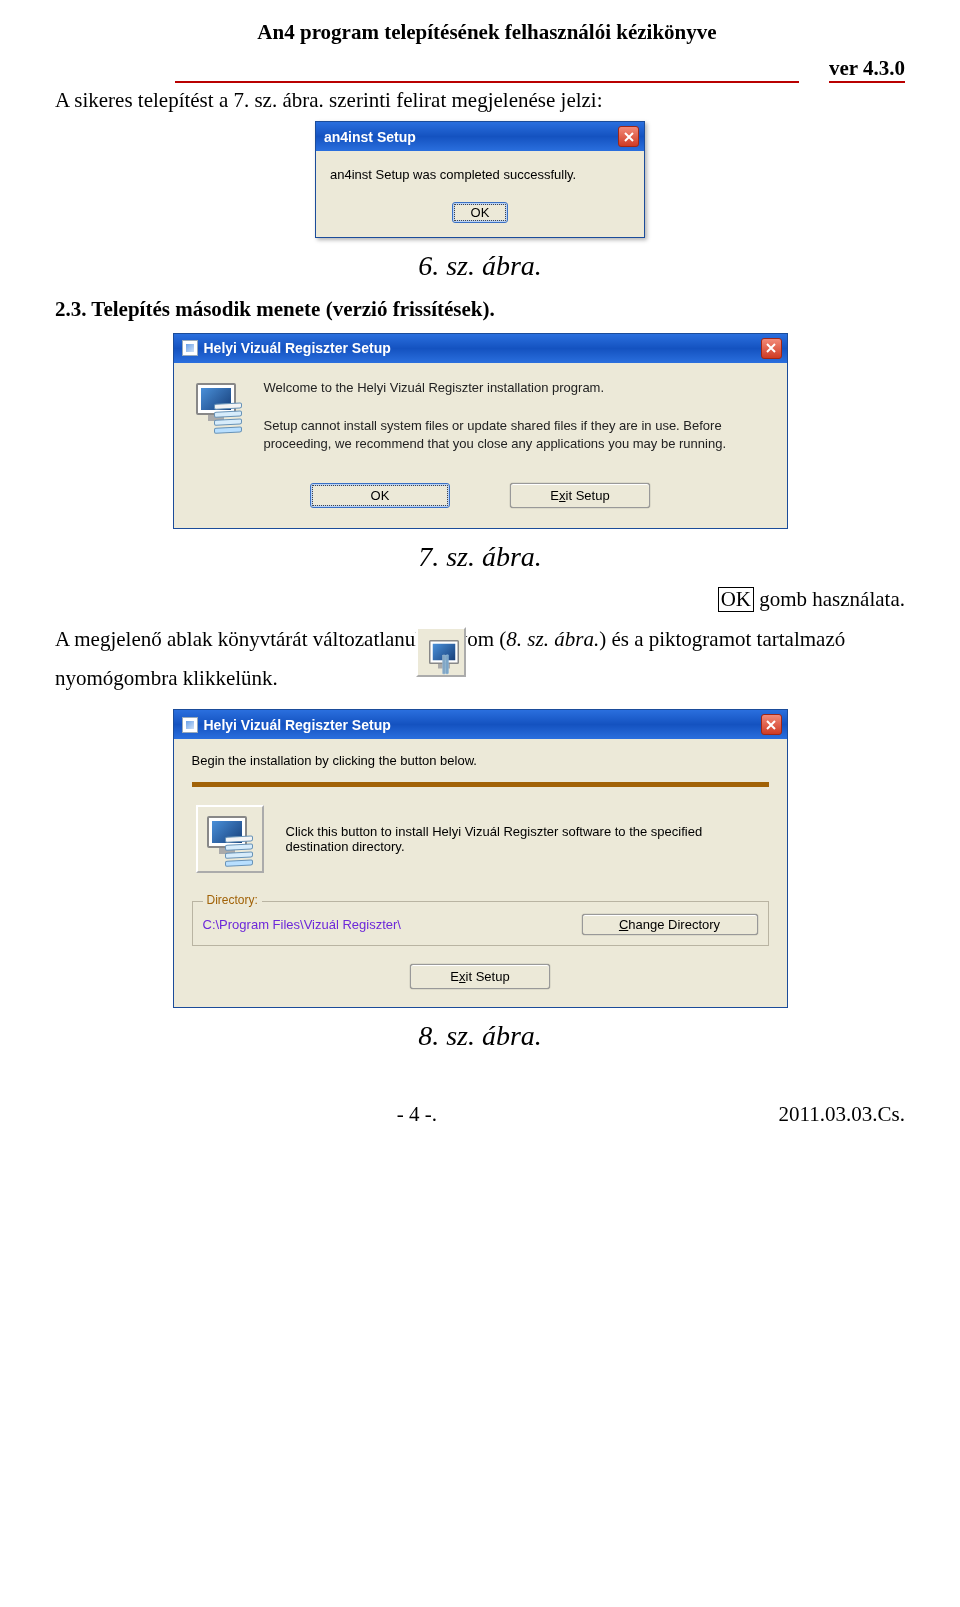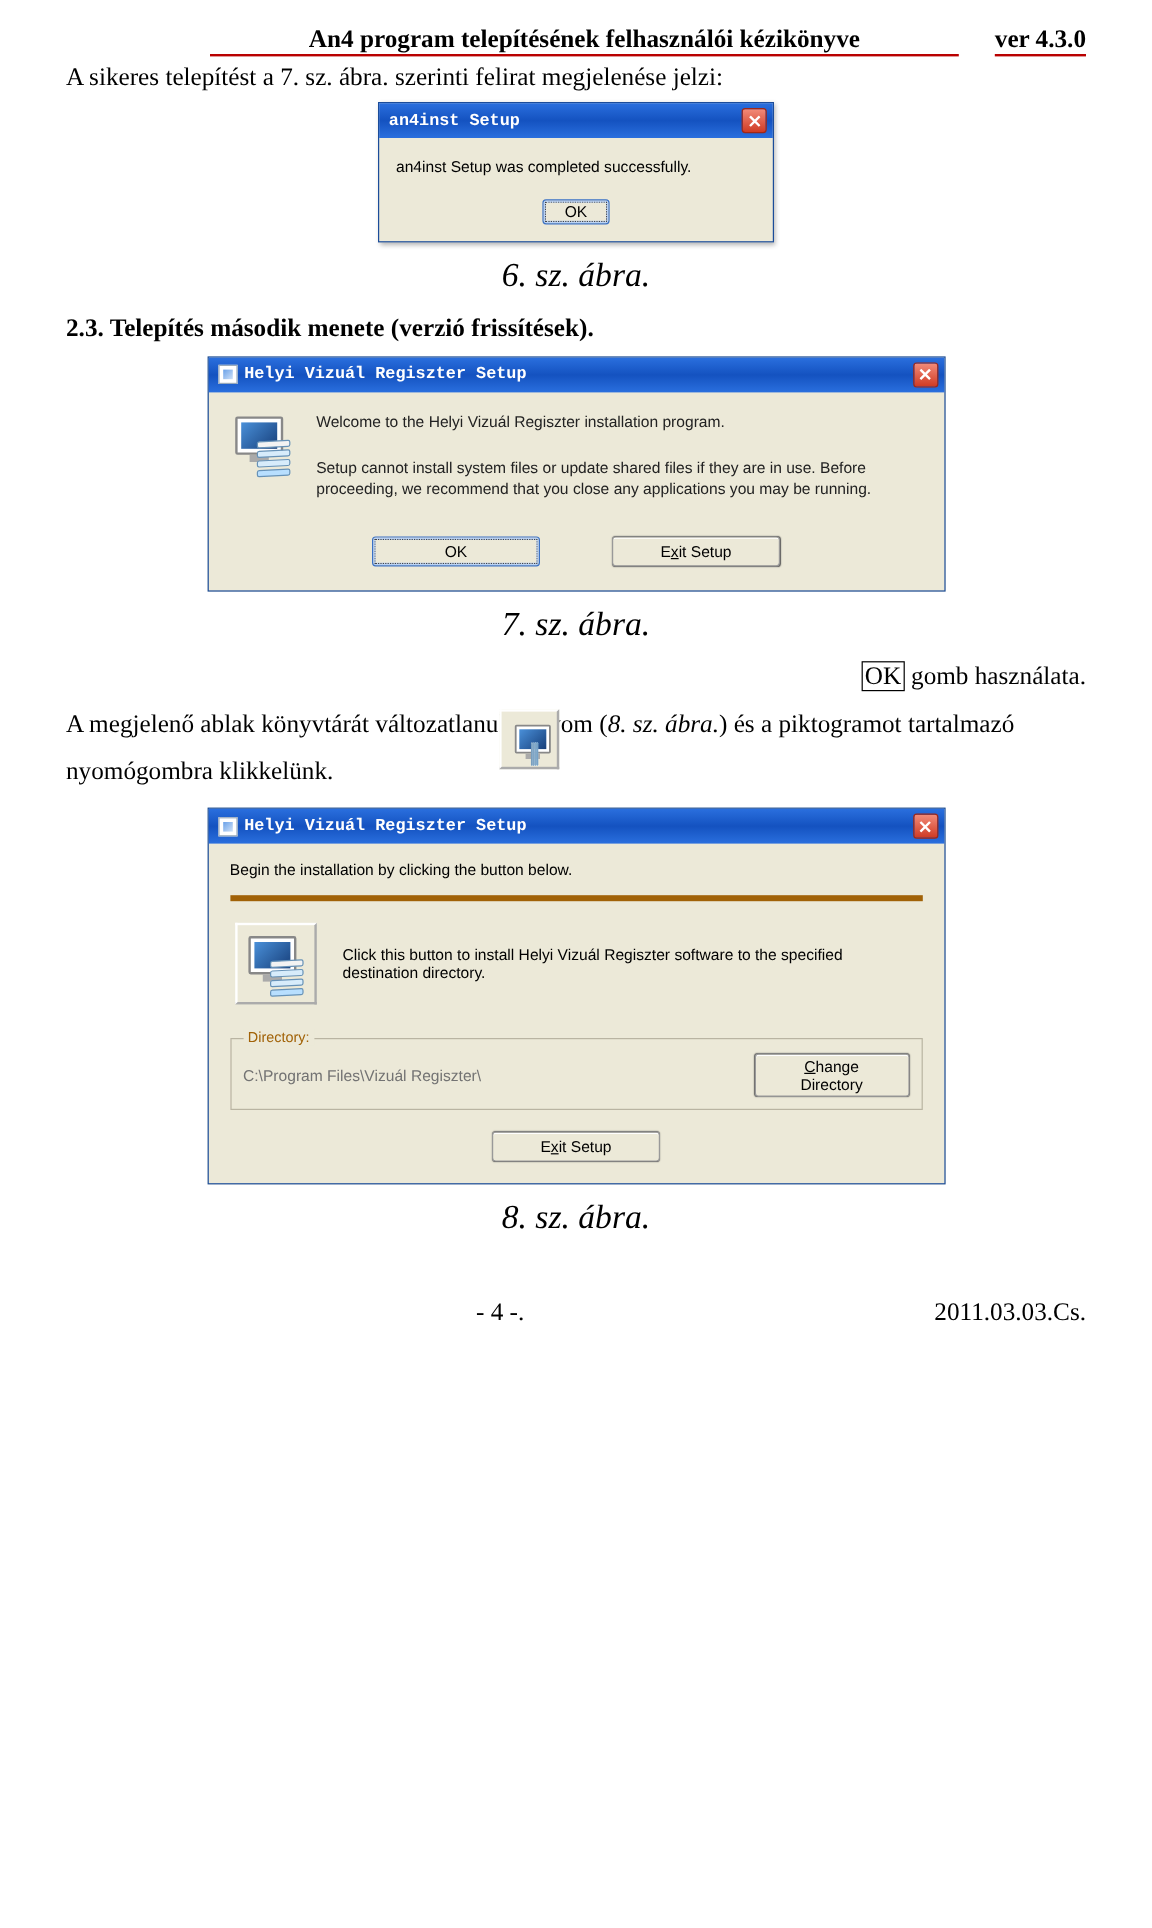--- a/index.html
+++ b/index.html
@@ -14,21 +14,21 @@
     padding: 20px 55px 30px 55px;
   }
   .header-line {
     display: flex;
     justify-content: space-between;
     font-weight: bold;
     font-size: 21px;
     margin-bottom: 2px;
   }
   .header-title { text-align: center; flex: 1; }
-  .header-version { margin-left: 30px; white-space: nowrap; }
+  .header-version { margin-left: 30px; white-space: nowrap; margin-top: 36px; }
   .ulabel { border-bottom: 2.5px solid #b90000; display:inline-block; }
   .body-text { font-size: 21px; line-height: 1.25; text-align: justify; }
   .section-strong { font-weight: bold; }
   .fig-caption { text-align: center; font-style: italic; font-size: 28px; margin: 12px 0 14px 0; }
   .right-line { text-align: right; font-size: 21px; margin: 6px 0 14px 0; }
   .boxed { border: 1px solid #000; padding: 0 2px; display: inline-block; line-height: 1.1; }
   .figure { display: flex; justify-content: center; margin: 8px 0; }
   .inline-row { display:flex; align-items:center; gap:8px; font-size:21px; margin: 14px 0 18px 0; }
   .footer { display:flex; justify-content: space-between; font-size:21px; margin-top: 50px; }
 
@@ -39,21 +39,21 @@
     font-family: Tahoma, Verdana, sans-serif;
     font-size: 13px;
     background: #ece9d8;
     box-shadow: 2px 2px 4px rgba(0,0,0,0.3);
   }
   .titlebar {
     display:flex; align-items:center; justify-content:space-between;
     background: linear-gradient(180deg,#2a6fde 0%,#1452c0 50%,#2a6fde 100%);
     color:#fff; padding:4px 5px 4px 8px; font-weight:bold; font-size:14px;
   }
-  .tb-left { display:flex; align-items:flex-end; gap:6px;font-family:Liberation Mono, monospace; }
+  .tb-left { display:flex; align-items:flex-end; gap:6px; }
   .closebtn {
     width:21px; height:21px; border-radius:3px;
     background: linear-gradient(180deg,#f28a78,#cf3b24); border:1px solid #a02716;
     display:flex; align-items:center; justify-content:center; color:#fff; font-weight:bold;
     font-size:12px; line-height:1;
   }
   .dlg6-body { padding: 14px 10px 14px 10px; }
   .xp-btn {
     background:#ece9d8; border:1px solid #999; border-radius:3px;
     padding:2px 18px; font:13px Tahoma,sans-serif; box-shadow: 0 1px 0 #fff inset, 0 0 1px #555;
@@ -98,21 +98,21 @@
   }
   .icon-btn {
     width:68px; height:68px; background:#ece9d8; border:2px outset #fff;
     display:flex; align-items:center; justify-content:center; position:relative;
   }
   .dir-group {
     border:1px solid #b9b4a2; padding:12px 10px 10px 10px; margin-top:14px; position:relative;
   }
   .dir-group-label { position:absolute; top:-9px; left:10px; background:#ece9d8; padding:0 4px; font-size:12px; color:#a16207; }
   .dir-row { display:flex; align-items:center; gap:20px; }
-  .dir-path { flex:1; font-size:13px; color:#737373; }
+  .dir-path { flex:1; font-size:13px; color:#6d28d9; }
   .ul-letter { text-decoration: underline; }
   .dlg8-bottom { display:flex; justify-content:center; margin-top:18px; }
 
   
   .mini-icon-btn {
     width:50px; height:50px; background:#ece9d8; border:2px outset #fff;
     display:inline-flex; align-items:center; justify-content:center; position:relative;
   }
 
 </style>
@@ -247,21 +247,21 @@
                 </div>
             </div>
           </div>
           <div style="flex:1;">Click this button to install Helyi Vizuál Regiszter software to the specified destination directory.</div>
         </div>
 
         <div class="dir-group">
           <span class="dir-group-label">Directory:</span>
           <div class="dir-row">
             <div class="dir-path">C:\Program Files\Vizuál Regiszter\</div>
-            <button class="xp-btn" style="width:129px;">
+            <button class="xp-btn" style="width:176px;">
               <span class="ul-letter">C</span><span>hange Directory</span>
             </button>
           </div>
         </div>
 
         <div class="dlg8-bottom">
           <button class="xp-btn xp-btn-lg">
             <span>E</span><span class="ul-letter">x</span><span>it Setup</span>
           </button>
         </div>

